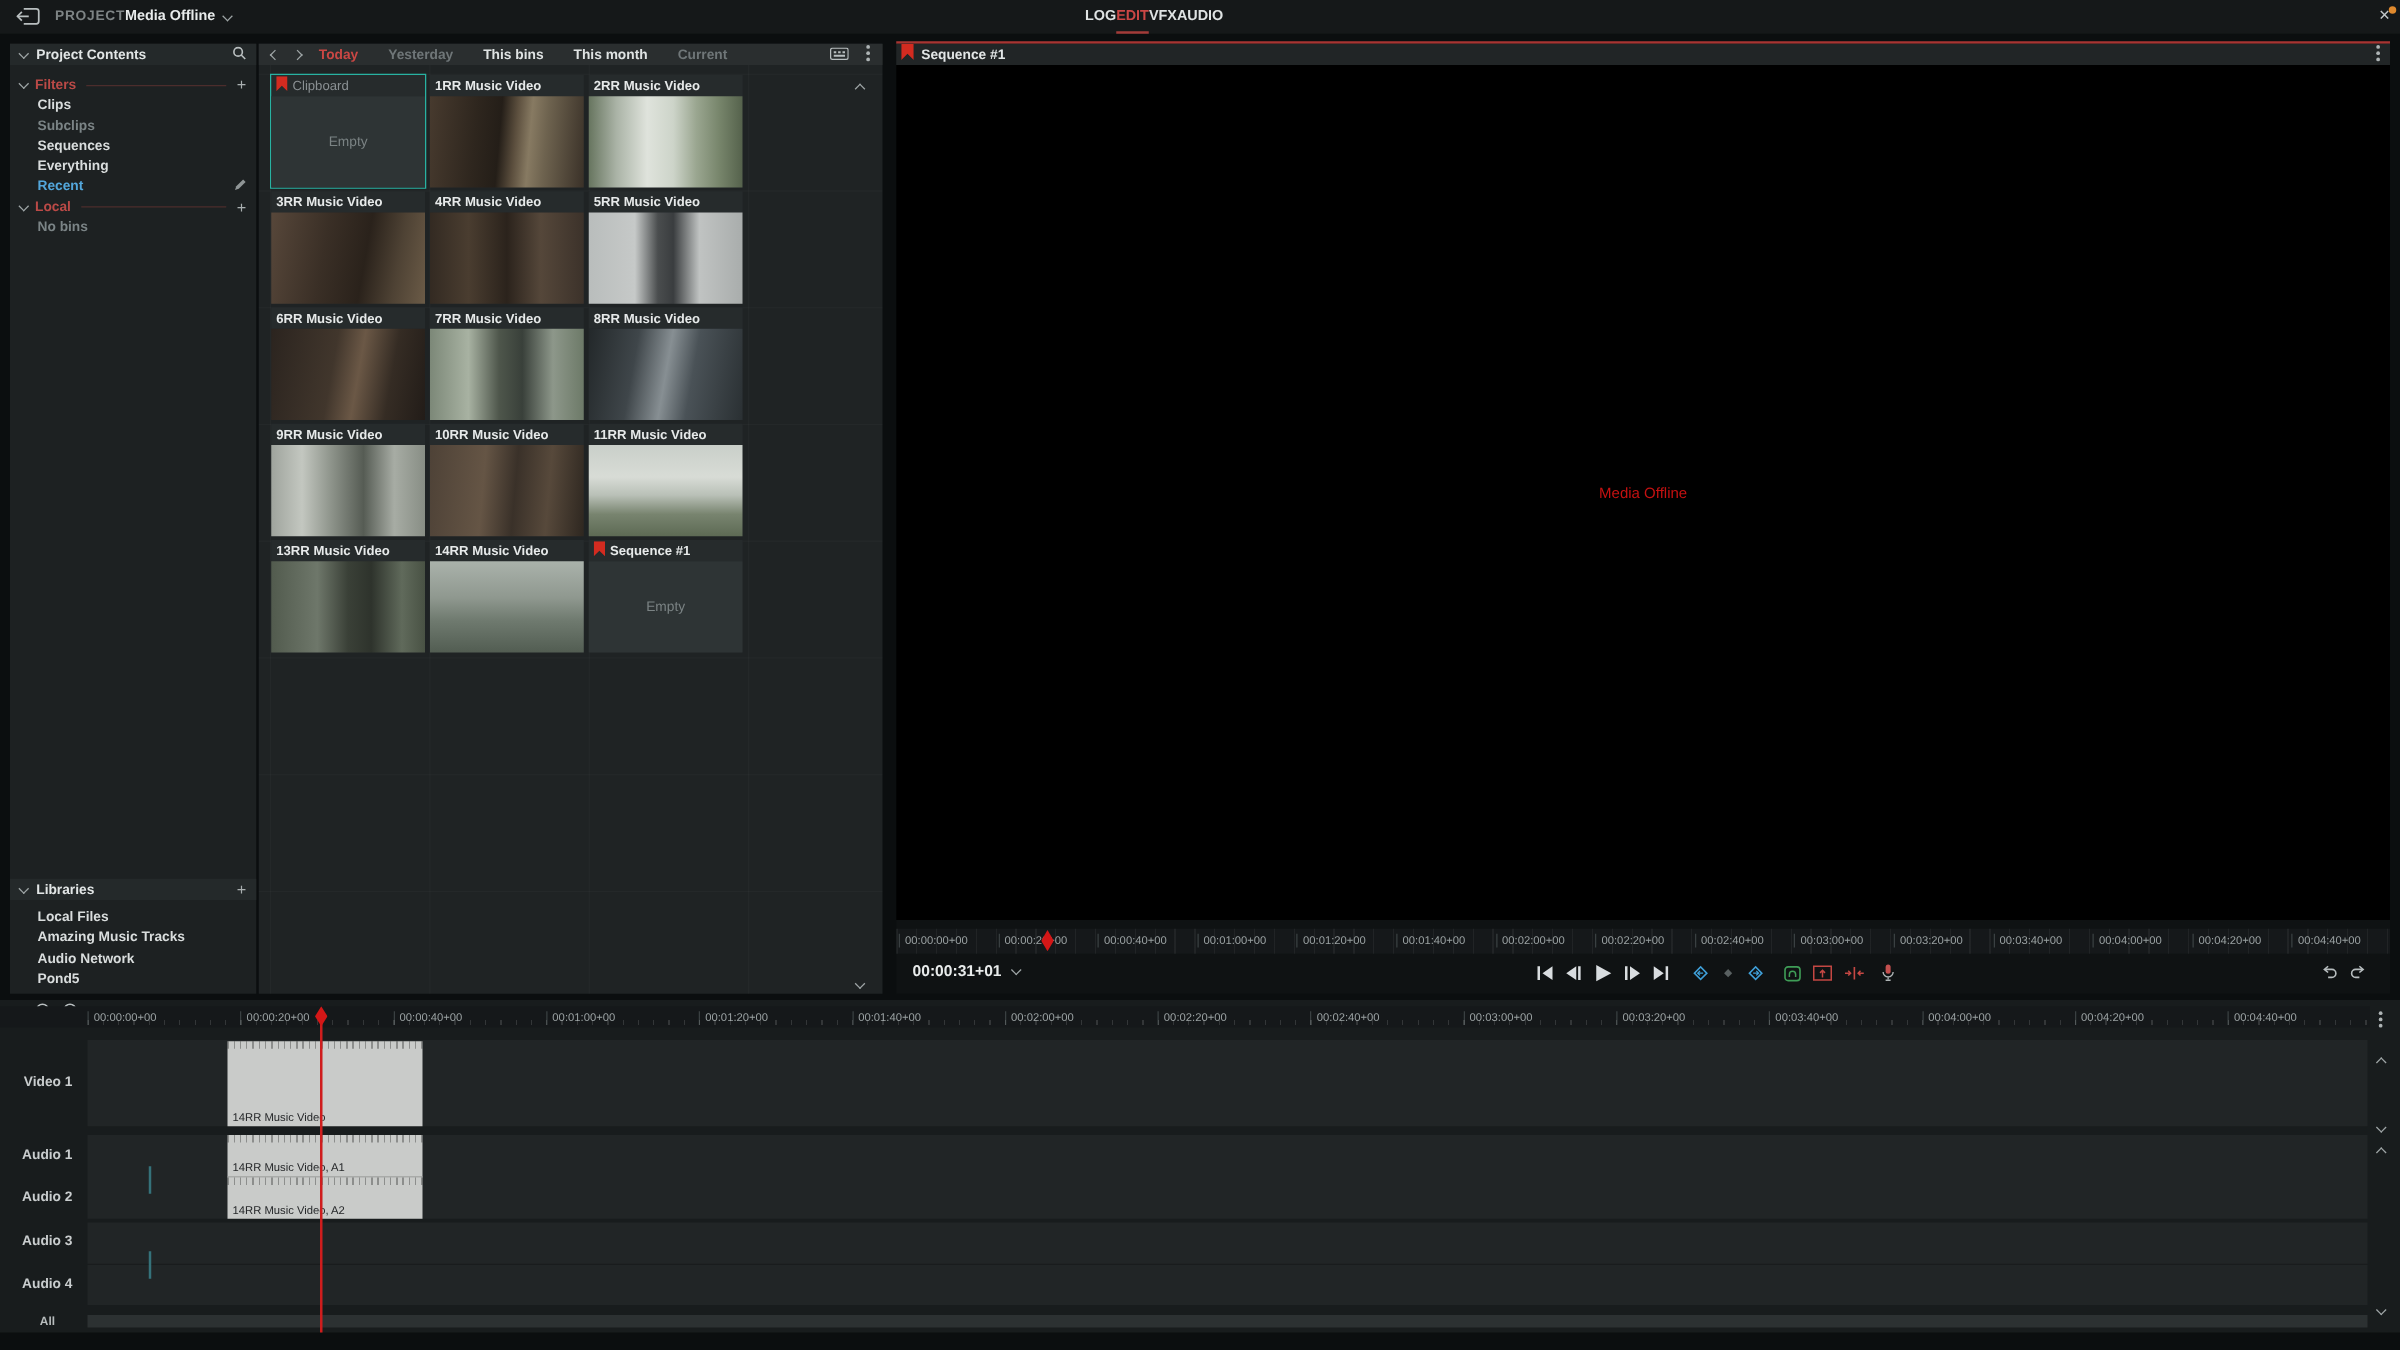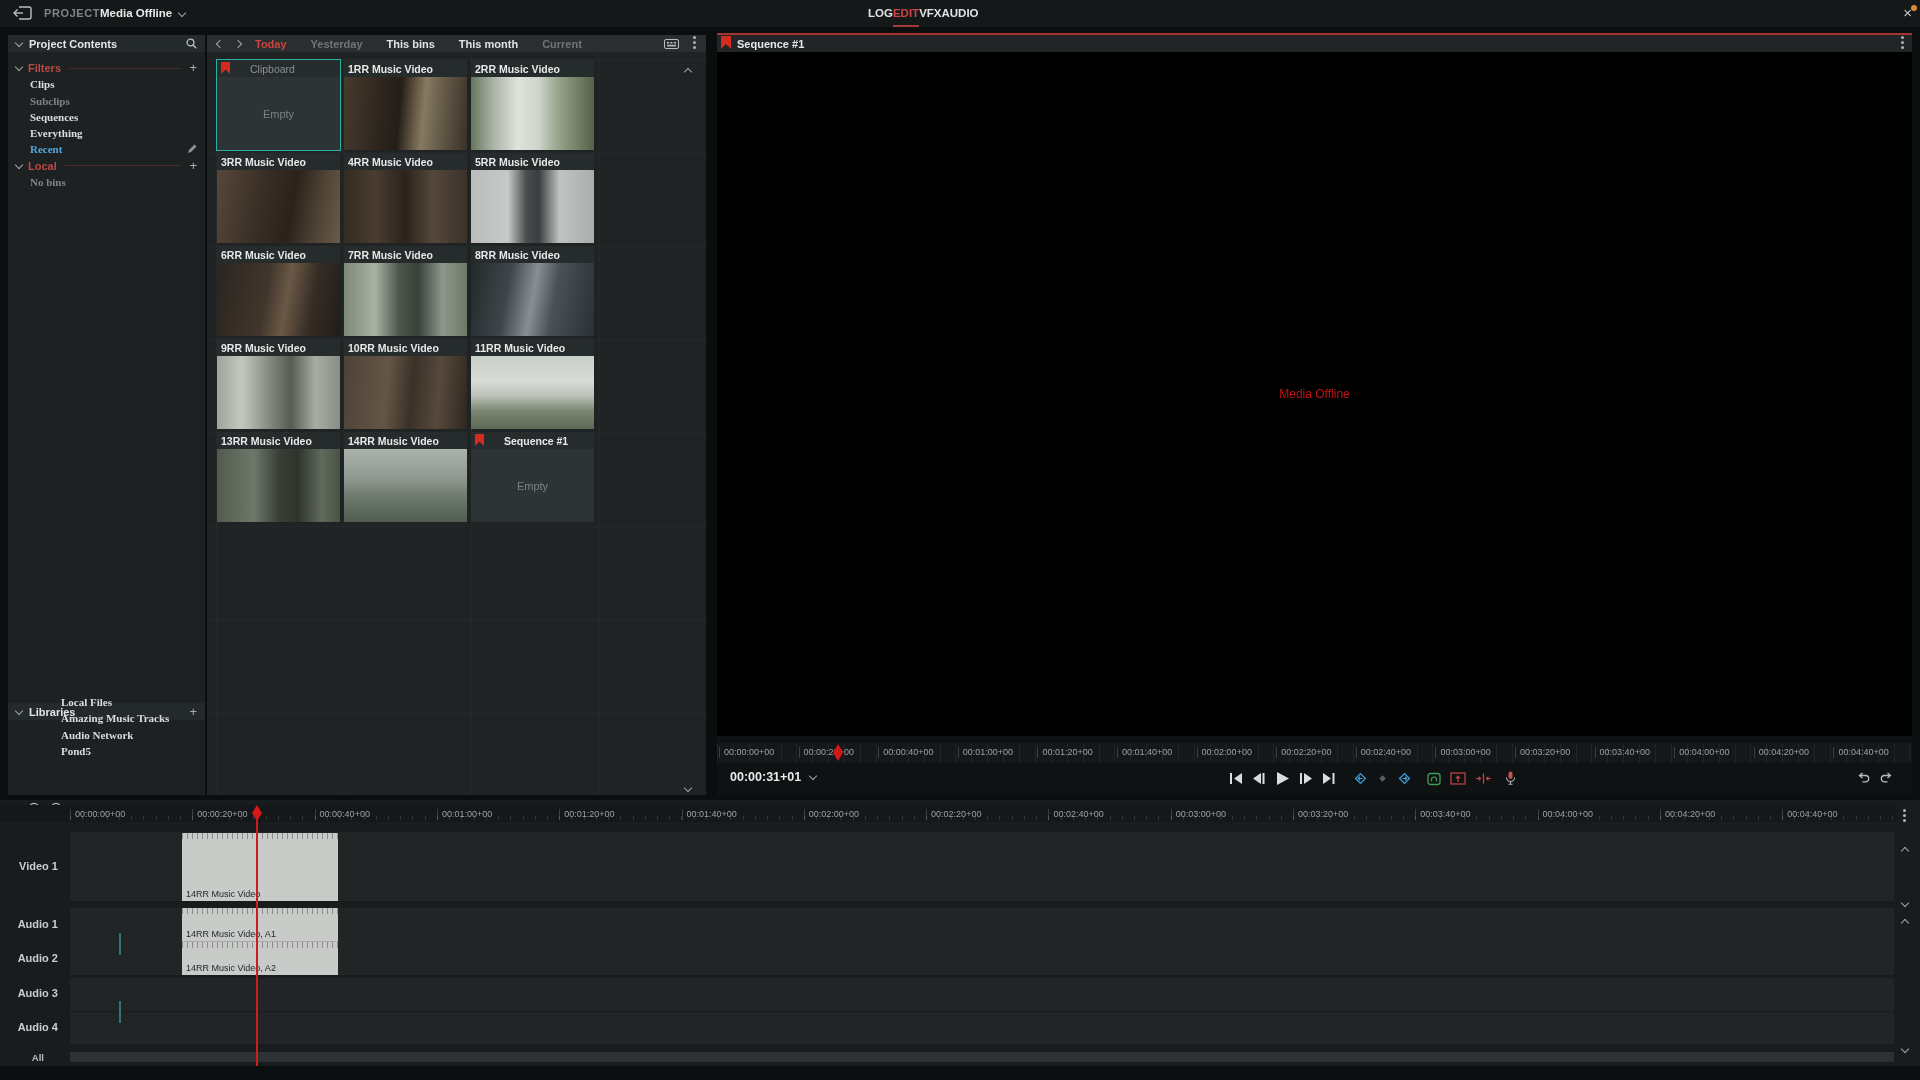--- a/index.html
+++ b/index.html
@@ -23,40 +23,40 @@
   .cv-r{transform:rotate(-45deg);}
   
   #left-panel{position:absolute;left:8px;top:35px;width:197px;height:760px;background:#1d2122;}
   .panel-head{height:17px;background:#24292a;display:flex;align-items:center;padding:0 8px;gap:7px;}
   .panel-title{font-size:11px;font-weight:bold;color:#e2e6e6;flex:1;}
   #left-sections{padding-top:8px;}
   .sec-head{display:flex;align-items:center;height:16.3px;padding:0 8px;gap:6px;}
   .sec-title{font-size:11px;font-weight:bold;color:#bb4a47;}
   .sec-line{flex:1;height:1px;background:rgba(187,74,71,.3);margin:0 2px;}
   .sec-plus{color:#a9afb0;font-size:13px;line-height:14px;cursor:pointer;}
-  .item{height:16.3px;line-height:16.3px;padding-left:22px;padding-right:8px;font-size:11px;font-weight:bold;color:#d9dddd;cursor:pointer;display:flex;align-items:center;font-family:Liberation Serif, serif;}
+  .item{height:16.3px;line-height:16.3px;padding-left:22px;padding-right:8px;font-size:11px;font-weight:bold;color:#d9dddd;cursor:pointer;display:flex;align-items:center;}
   .item .lbl{flex:1;}
   .item.dim,.item.placeholder{color:#7b8486;}
   .item.placeholder{cursor:default;}
   .item.selected{color:#53a7dc;}
   #lib-head{position:absolute;left:0;top:668px;width:100%;box-sizing:border-box;}
-  #lib-items{position:absolute;left:0;top:659px;width:100%;padding-left:31px;}
+  #lib-items{position:absolute;left:0;top:691px;width:100%;}
   
   #browser{position:absolute;left:207px;top:35px;width:499px;height:760px;background:#1f2324;
     background-image:linear-gradient(rgba(255,255,255,.022) 1px,transparent 1px),linear-gradient(90deg,rgba(255,255,255,.022) 1px,transparent 1px);
     background-size:127.5px 93.4px;background-position:9px 24px;}
   #browser-head{position:absolute;left:0;top:0;width:100%;height:17px;background:#2a2e2f;display:flex;align-items:center;box-sizing:border-box;padding:0 10px;}
   #browser-nav{display:flex;gap:24px;margin-left:14px;}
   .nav-tab{font-size:11px;font-weight:bold;color:#dfe3e3;cursor:pointer;}
   .nav-tab.active{color:#c94744;}
   .nav-tab.dim{color:#6f7678;}
   #tile-grid{position:absolute;left:10px;top:25px;display:grid;grid-template-columns:repeat(3,123px);column-gap:4px;row-gap:3px;}
   .tile{width:123px;height:90px;position:relative;background:#232728;cursor:pointer;}
   .tile.selected{outline:1px solid #28b2a2;}
-  .tile-head{height:17px;background:#262b2c;display:flex;align-items:center;padding:0 4px;gap:20px;overflow:hidden;}
+  .tile-head{height:17px;background:#262b2c;display:flex;align-items:center;padding:0 4px;gap:4px;overflow:hidden;}
   .tile-name{font-size:10.5px;font-weight:bold;color:#e6e9e9;white-space:nowrap;}
   .tile-name.dimname{color:#8a9093;font-weight:normal;}
   .tile-body{position:absolute;left:0;top:17px;right:0;bottom:0;}
   .empty-body{background:#2e3435;display:flex;align-items:center;justify-content:center;font-size:11px;color:#7b8384;}
   
   .t1{background:linear-gradient(95deg,#473a2e 0%,#2e261e 30%,#241e18 45%,#5c4f3e 55%,#877a62 64%,#6e634f 74%,#3a3128 100%);}
   .t2{background:linear-gradient(90deg,#67755f 0%,#aab3a6 18%,#dfe3dc 38%,#cdd4c9 55%,#9aa690 70%,#77856b 85%,#55624c 100%);}
   .t3{background:linear-gradient(100deg,#57473a 0%,#3a2f26 35%,#2a221b 60%,#4e4234 80%,#6b5b47 100%);}
   .t4{background:linear-gradient(90deg,#332a22 0%,#4a3d30 25%,#2b231c 50%,#55473a 72%,#3c322a 100%);}
   .t5{background:linear-gradient(90deg,#b9bdbc 0%,#c6c9c8 30%,#4a4d4e 45%,#3a3d3f 55%,#c0c3c2 72%,#a9adac 100%);}

